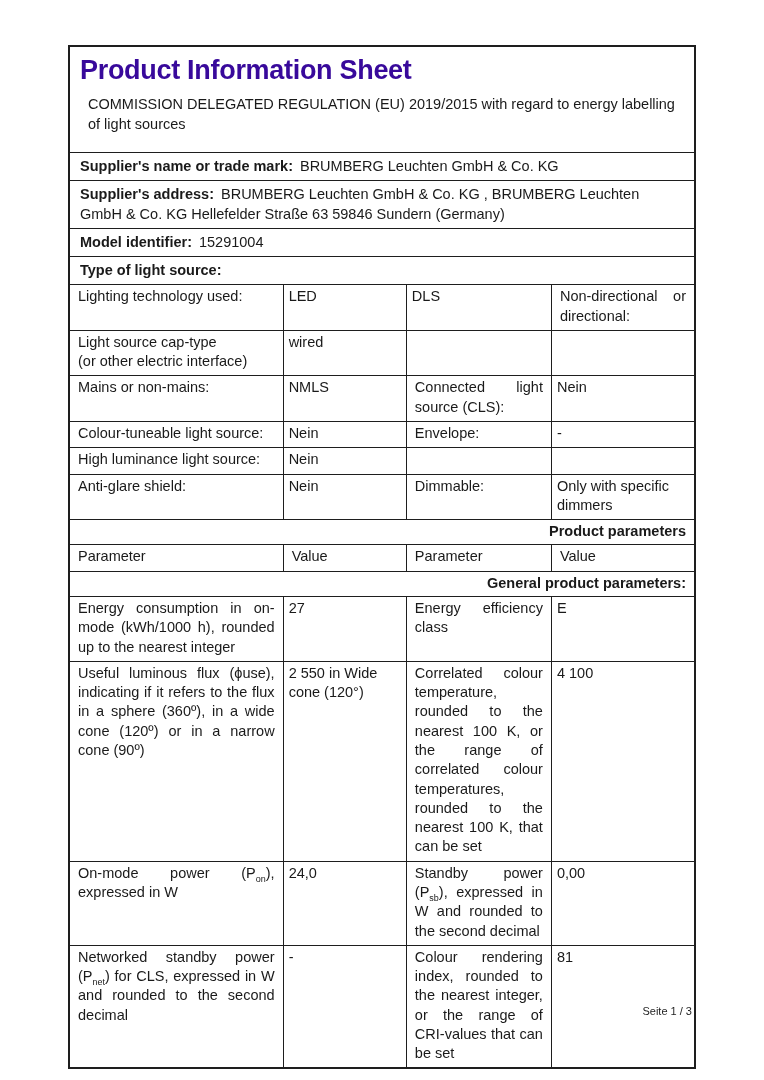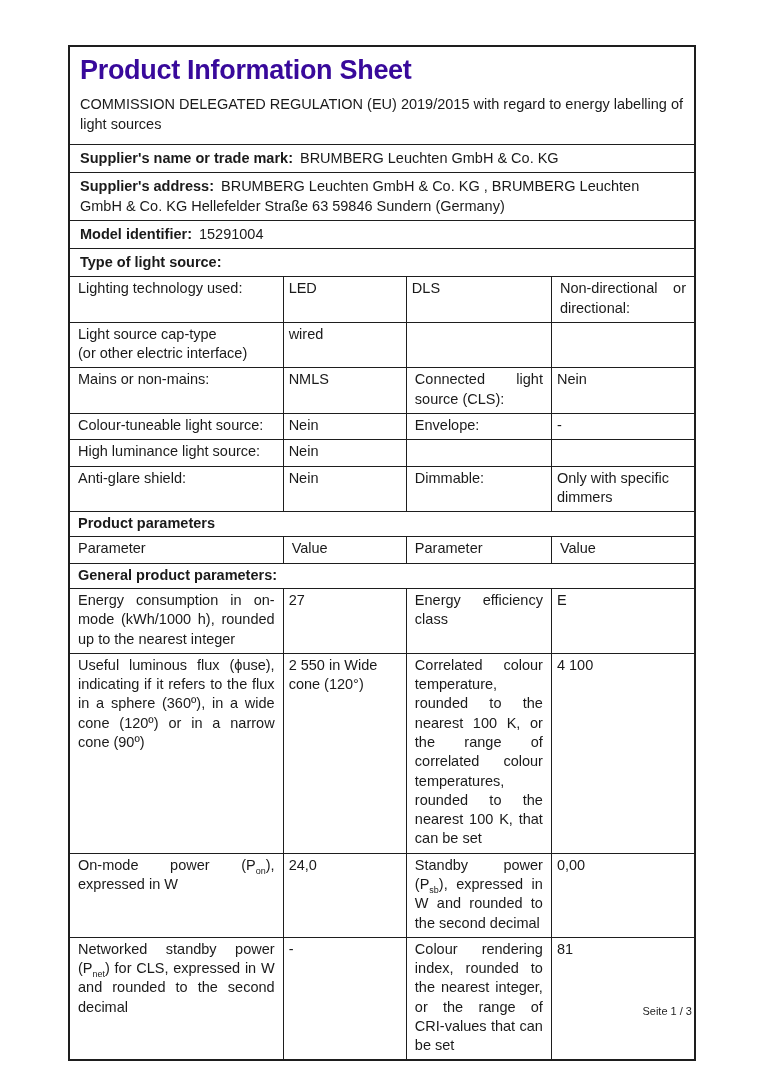--- a/index.html
+++ b/index.html
@@ -18,34 +18,34 @@
     position:absolute;left:68px;top:45px;width:628px;
     border:2px solid var(--border);background:#fff;
   }
   .row{border-top:1.5px solid var(--border);}
   .row.first{border-top:none;}
   .hdrblock{padding:7px 10px 10px;}
   .hdrblock h1{
     margin:0 0 9px;font-size:27px;line-height:1.2;font-weight:bold;
     color:var(--title);letter-spacing:-0.3px;
   }
-  .hdrblock p{margin:0;}
+  .hdrblock p{margin:8px;}
   .kv{padding:4px 10px;}
   .lbl{font-weight:bold;margin-top:32px;}
   .val-inline{margin-left:7px;text-align:right;}
   .grid4{display:grid;grid-template-columns:214fr 124fr 146fr 144fr;}
   .cell{
     padding:2px 8px 4px;border-left:1.5px solid var(--border);
     min-height:21px;
   }
   .cell.c1{border-left:none;}
   .cell.val{text-align:left;padding-left:5px;padding-right:5px;}
   .cell.jst{text-align:justify;}
   .prelines{white-space:pre-line;}
-  .sechdr{text-align:left;font-weight:bold;padding:2px 8px 3px;}
+  .sechdr{text-align:right;font-weight:bold;padding:2px 8px 3px;}
   sub{font-size:0.62em;line-height:0;}
   .footer{
     position:absolute;left:68px;top:1004px;width:624px;
     text-align:right;font-size:11px;color:#1f1f1f;
   }
 </style>
 </head>
 <body>
 
 <div class="doc">

